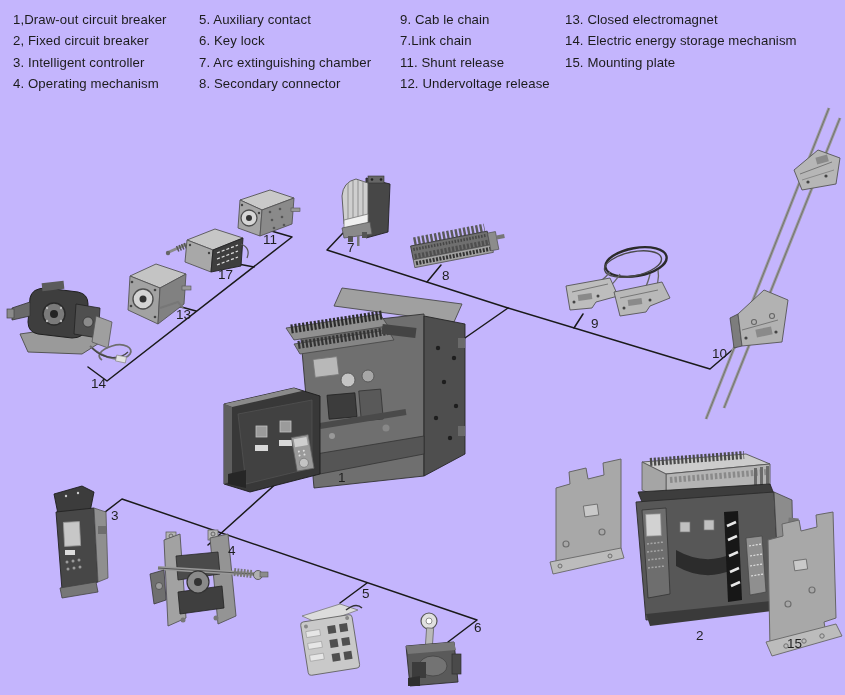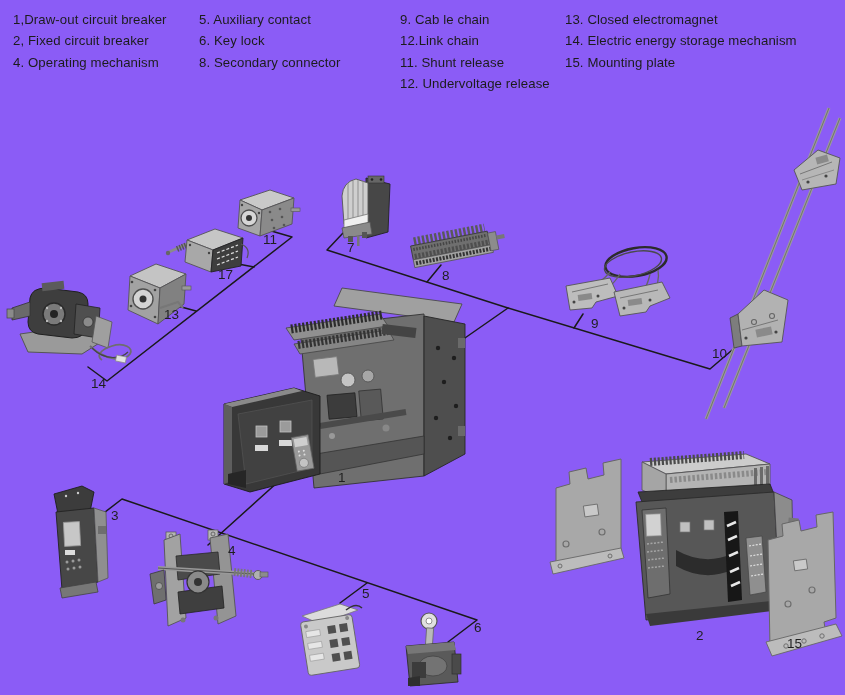--- a/index.html
+++ b/index.html
@@ -1,42 +1,44 @@
 <!DOCTYPE html>
 <html><head>
 <meta charset="utf-8">
 <style>
   html,body{margin:0;padding:0;background:#fff;}
-  .stage{position:relative;width:845px;height:695px;background:#8b5cf6;overflow:hidden;
+  .stage{position:relative;width:845px;height:695px;background:#c4b5fd;overflow:hidden;
          font-family:"Liberation Sans",sans-serif;}
   .legend-col{position:absolute;top:9px;}
   .legend-item{font-size:13.2px;color:#1c1c1c;line-height:21.4px;white-space:nowrap;
                letter-spacing:0.1px;}
   .plabel{position:absolute;font-size:13.5px;color:#1f1f1f;line-height:14px;}
   svg.diagram{position:absolute;left:0;top:0;}
 </style>
 </head>
 <body>
 
 <div class="stage">
 
   <div>
     <div class="legend-col" style="left:13px">
       <div class="legend-item">1,Draw-out circuit breaker</div>
       <div class="legend-item">2, Fixed circuit breaker</div>
+      <div class="legend-item">3. Intelligent controller</div>
       <div class="legend-item">4. Operating mechanism</div>
     </div>
     <div class="legend-col" style="left:199px">
       <div class="legend-item">5. Auxiliary contact</div>
       <div class="legend-item">6. Key lock</div>
+      <div class="legend-item">7. Arc extinguishing chamber</div>
       <div class="legend-item">8. Secondary connector</div>
     </div>
     <div class="legend-col" style="left:400px">
       <div class="legend-item">9. Cab le chain</div>
-      <div class="legend-item">12.Link chain</div>
+      <div class="legend-item">7.Link chain</div>
       <div class="legend-item">11. Shunt release</div>
       <div class="legend-item">12. Undervoltage release</div>
     </div>
     <div class="legend-col" style="left:565px">
       <div class="legend-item">13. Closed electromagnet</div>
       <div class="legend-item">14. Electric energy storage mechanism</div>
       <div class="legend-item">15. Mounting plate</div>
     </div>
   </div>
 
@@ -379,18 +381,18 @@
     <span class="plabel" style="left:111px;top:509px">3</span>
     <span class="plabel" style="left:228px;top:544px">4</span>
     <span class="plabel" style="left:362px;top:587px">5</span>
     <span class="plabel" style="left:474px;top:621px">6</span>
     <span class="plabel" style="left:347px;top:241px">7</span>
     <span class="plabel" style="left:442px;top:269px">8</span>
     <span class="plabel" style="left:591px;top:317px">9</span>
     <span class="plabel" style="left:712px;top:347px">10</span>
     <span class="plabel" style="left:263px;top:233px">11</span>
     <span class="plabel" style="left:218px;top:268px">17</span>
-    <span class="plabel" style="left:164px;top:308px">13</span>
+    <span class="plabel" style="left:176px;top:308px">13</span>
     <span class="plabel" style="left:91px;top:377px">14</span>
     <span class="plabel" style="left:787px;top:637px">15</span>
   </div>
 
 </div>
 
 </body></html>

